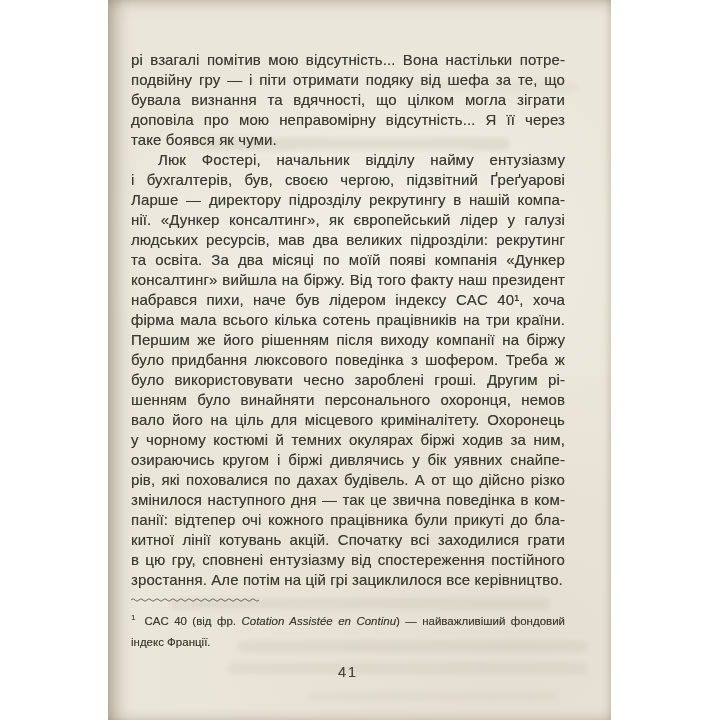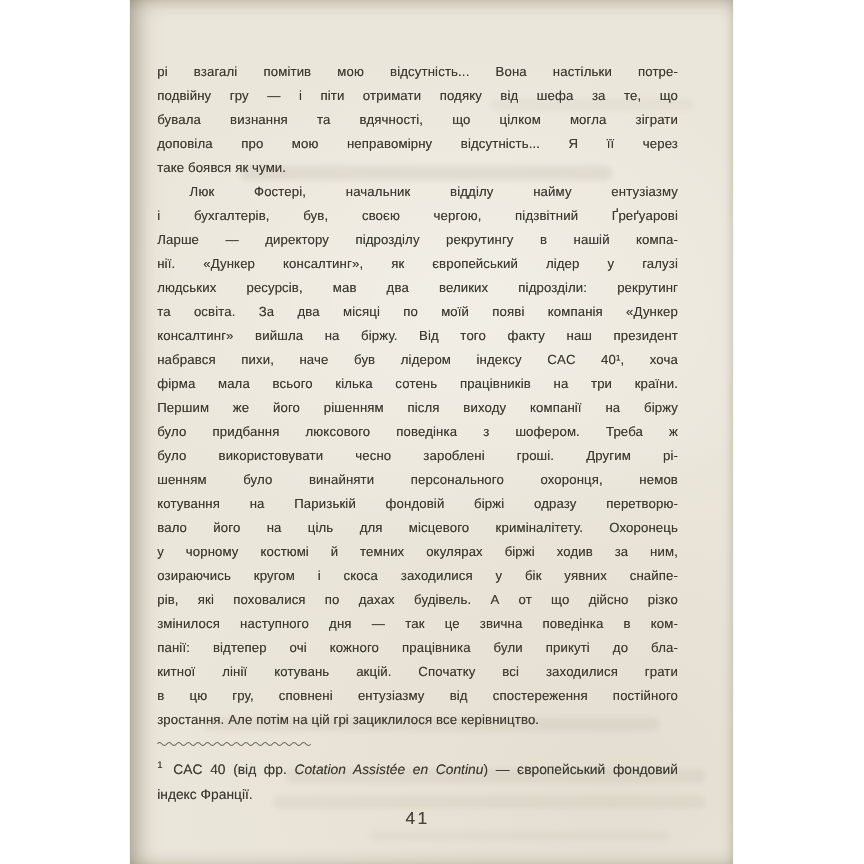--- a/index.html
+++ b/index.html
@@ -41,21 +41,21 @@
   .g4{left:130px;top:641px;width:350px;height:11px;opacity:.8;}
   .g5{left:120px;top:663px;width:360px;height:11px;opacity:.7;}
   .g6{left:200px;top:692px;width:250px;height:9px;opacity:.5;}
   
   .textblock{
     position:absolute;
     left:23px;right:46px;top:50px;
     color:var(--ink);
   }
   .line{
-    font-size:11px;
+    font-size:15px;
     line-height:20px;
     text-align:justify;
     text-align-last:justify;
     white-space:normal;
     text-shadow:0 0 0.5px rgba(59,56,47,0.55);
     letter-spacing:0.1px;
   }
   .line.para-end{text-align-last:left;}
   .line.indent{text-indent:27px;}
   
@@ -69,21 +69,21 @@
   }
   .fn-line.j{text-align:justify;text-align-last:justify;}
   .fn-line sup{
     font-size:8px;
     vertical-align:super;
     margin-right:9px;
   }
   .fn-line em{font-style:italic;}
   
   .pageno{
-    margin-top:1px;
+    margin-top:11px;
     text-align:center;
     font-size:14.5px;
     letter-spacing:2px;
     color:#45423a;
     text-shadow:0 0 0.5px rgba(59,56,47,0.5);
   }
 </style>
 </head>
 <body>
 
@@ -108,36 +108,35 @@
     <div class="line">нії. «Дункер консалтинг», як європейський лідер у галузі</div>
     <div class="line">людських ресурсів, мав два великих підрозділи: рекрутинг</div>
     <div class="line">та освіта. За два місяці по моїй появі компанія «Дункер</div>
     <div class="line">консалтинг» вийшла на біржу. Від того факту наш президент</div>
     <div class="line">набрався пихи, наче був лідером індексу CAC 40¹, хоча</div>
     <div class="line">фірма мала всього кілька сотень працівників на три країни.</div>
     <div class="line">Першим же його рішенням після виходу компанії на біржу</div>
     <div class="line">було придбання люксового поведінка з шофером. Треба ж</div>
     <div class="line">було використовувати чесно зароблені гроші. Другим рі-</div>
     <div class="line">шенням було винайняти персонального охоронця, немов</div>
-    <div class="line">котування на Паризькій фондовій біржі одразу перетворю-</div>
     <div class="line">вало його на ціль для місцевого криміналітету. Охоронець</div>
     <div class="line">у чорному костюмі й темних окулярах біржі ходив за ним,</div>
-    <div class="line">озираючись кругом і скоса заходилися у бік уявних снайпе-</div>
+    <div class="line">озираючись кругом і біржі дивлячись у бік уявних снайпе-</div>
     <div class="line">рів, які поховалися по дахах будівель. А от що дійсно різко</div>
     <div class="line">змінилося наступного дня — так це звична поведінка в ком-</div>
     <div class="line">панії: відтепер очі кожного працівника були прикуті до бла-</div>
     <div class="line">китної лінії котувань акцій. Спочатку всі заходилися грати</div>
     <div class="line">в цю гру, сповнені ентузіазму від спостереження постійного</div>
     <div class="line para-end">зростання. Але потім на цій грі зациклилося все керівництво.</div>
 
     <div class="footnote">
       <svg class="fn-sep" width="128" height="7" viewBox="0 0 128 7" aria-hidden="true">
         <path d="M0 4 Q2 1.5 4 4 T8 4 T12 4 T16 4 T20 4 T24 4 T28 4 T32 4 T36 4 T40 4 T44 4 T48 4 T52 4 T56 4 T60 4 T64 4 T68 4 T72 4 T76 4 T80 4 T84 4 T88 4 T92 4 T96 4 T100 4 T104 4 T108 4 T112 4 T116 4 T120 4 T124 4 T128 4" fill="none" stroke="#49463d" stroke-width="0.9"></path>
       </svg>
       <div class="fn-line j">
-        <sup>1</sup><span>CAC 40 (від фр. </span><em>Cotation Assistée en Continu</em><span>) — європейський фондовий</span>
+        <sup>1</sup><span>CAC 40 (від фр. </span><em>Cotation Assistée en Continu</em><span>) — найважливіший фондовий</span>
       </div>
       <div class="fn-line">індекс Франції.</div>
     </div>
 
     <div class="pageno">41</div>
   </div>
 </div>
 
 </body></html>

